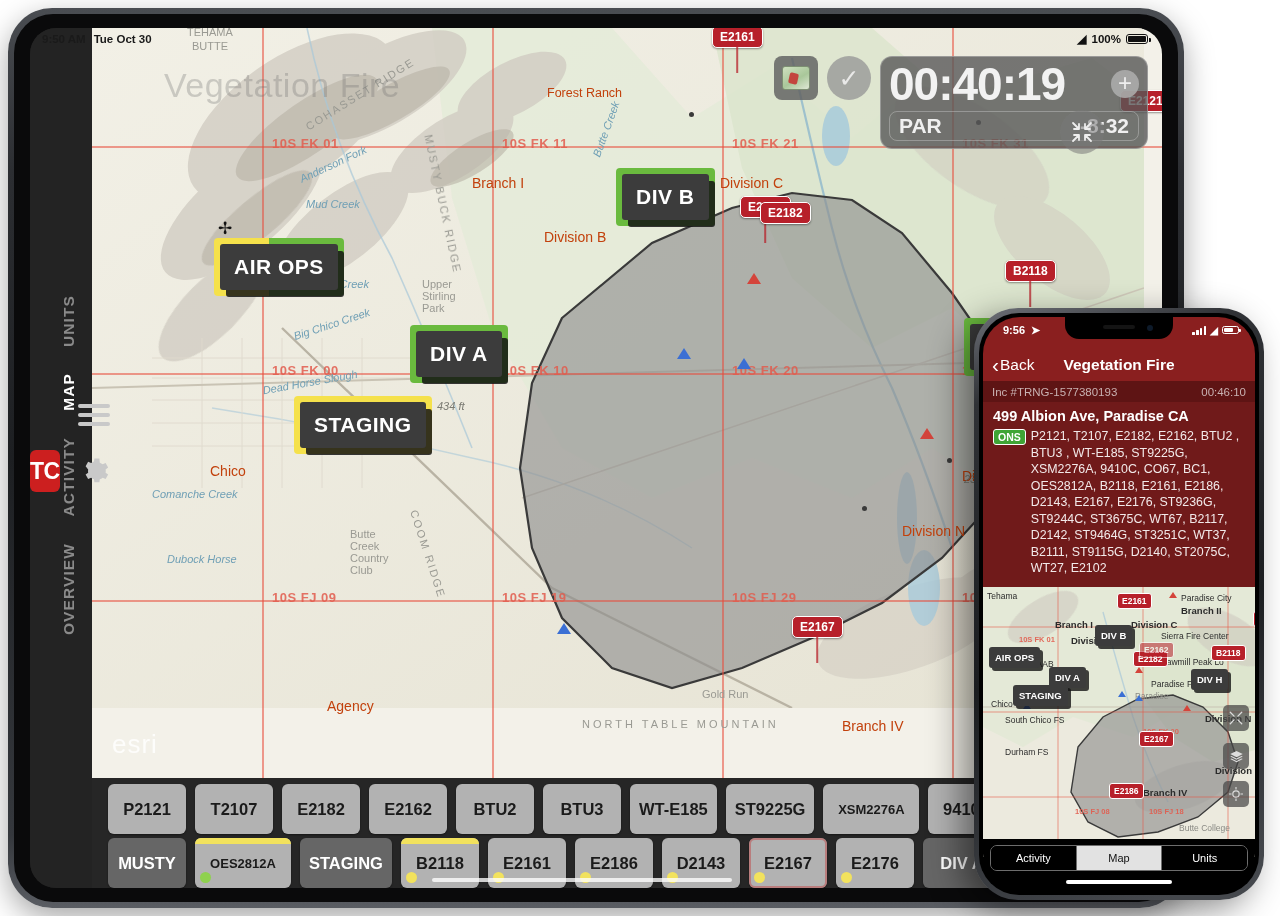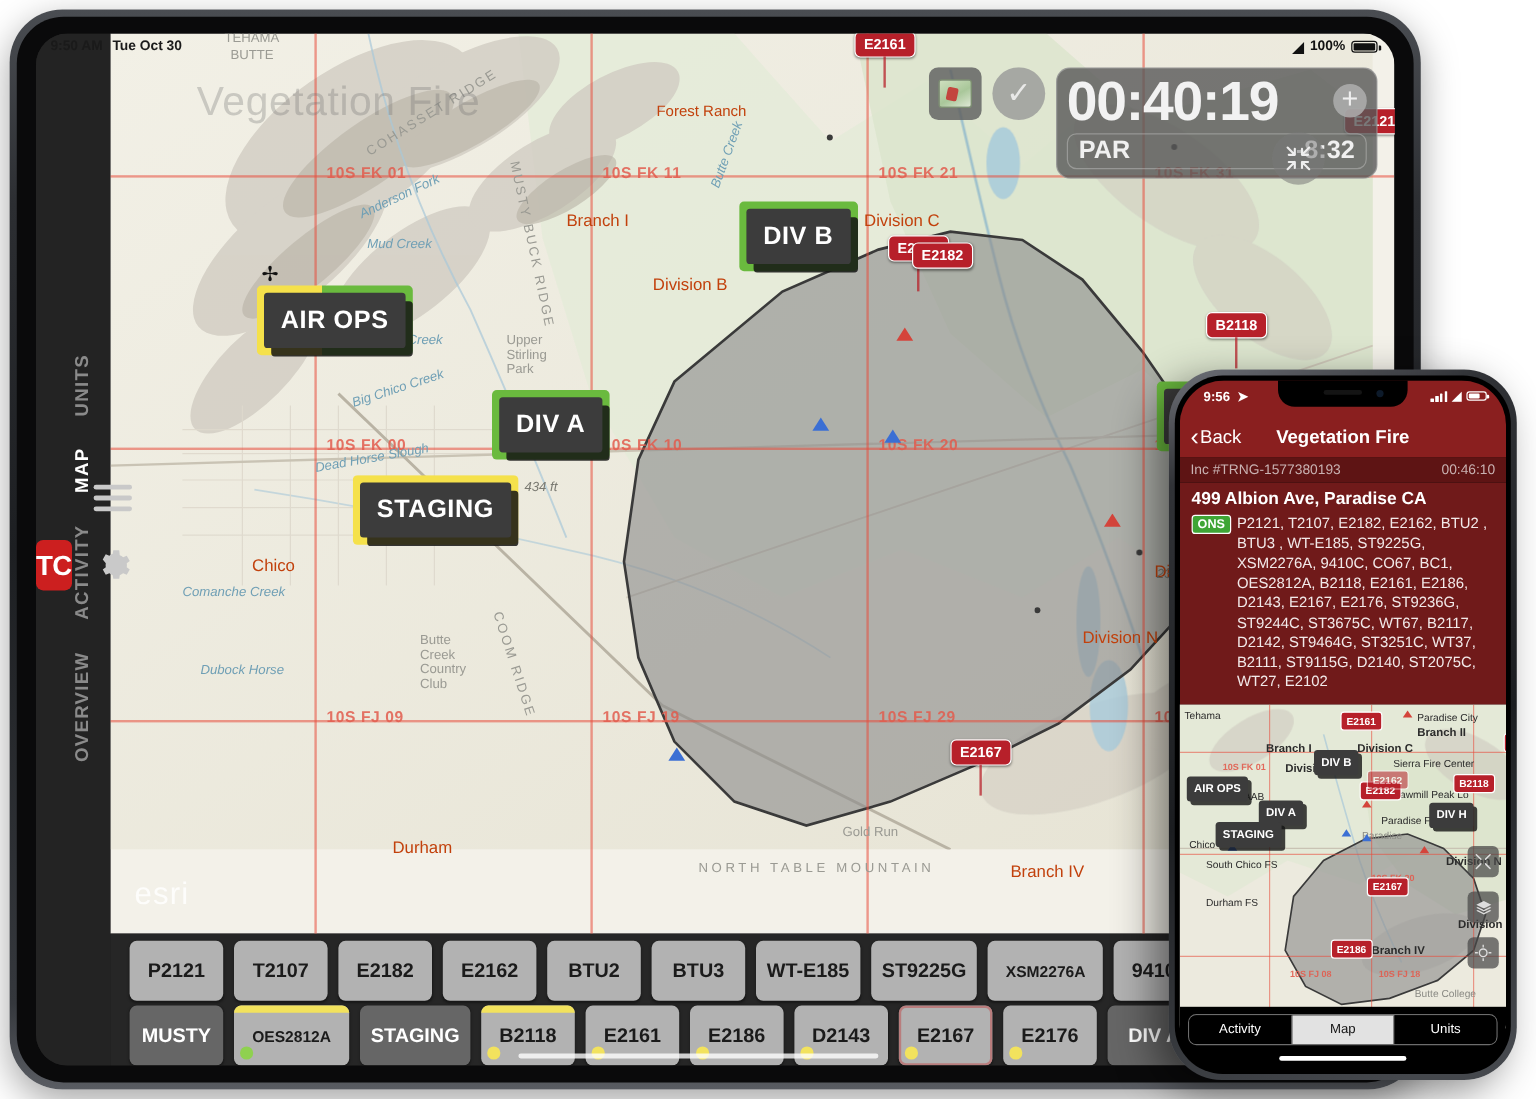--- a/index.html
+++ b/index.html
@@ -421,21 +421,21 @@
           <div class="grid-label" style="left:640px; top:562px">10S FJ 29</div>
           <div class="grid-label" style="left:870px; top:562px">10S FJ 39</div>
 
           <div class="map-label faint" style="left:95px;top:-2px">TEHAMA</div>
           <div class="map-label faint" style="left:100px;top:12px">BUTTE</div>
           <div class="map-label" style="left:455px;top:58px">Forest Ranch</div>
           <div class="map-label big" style="left:380px;top:147px">Branch I</div>
           <div class="map-label big" style="left:628px;top:147px">Division C</div>
           <div class="map-label big" style="left:452px;top:201px">Division B</div>
           <div class="map-label big" style="left:118px;top:435px">Chico</div>
-          <div class="map-label big" style="left:235px;top:670px">Durham</div>
+          <div class="map-label big" style="left:235px;top:670px">Agency</div>
           <div class="map-label big" style="left:810px;top:495px">Division N</div>
           <div class="map-label big" style="left:750px;top:690px">Branch IV</div>
           <div class="map-label big" style="left:870px;top:440px">Division</div>
           <div class="map-label water" style="left:205px;top:130px;transform:rotate(-25deg)">Anderson Fork</div>
           <div class="map-label water" style="left:214px;top:170px">Mud Creek</div>
           <div class="map-label water" style="left:200px;top:290px;transform:rotate(-18deg)">Big Chico Creek</div>
           <div class="map-label water" style="left:195px;top:250px">Sycamore Creek</div>
           <div class="map-label water" style="left:215px;top:385px;transform:rotate(-12deg)">Little Chico Creek</div>
           <div class="map-label water" style="left:60px;top:460px">Comanche Creek</div>
           <div class="map-label water" style="left:170px;top:348px;transform:rotate(-10deg)">Dead Horse Slough</div>

